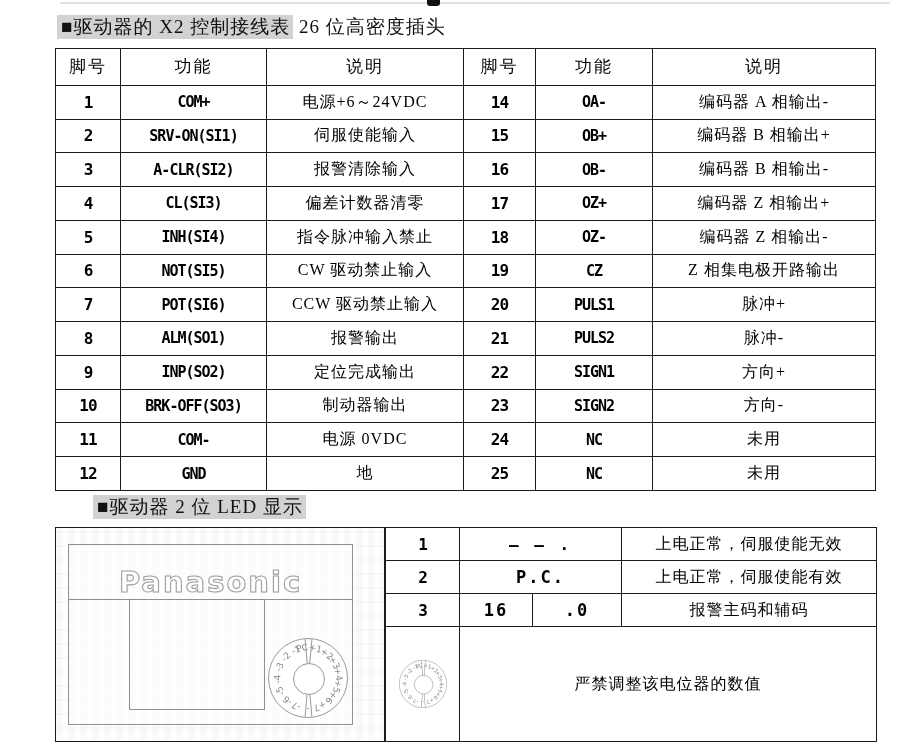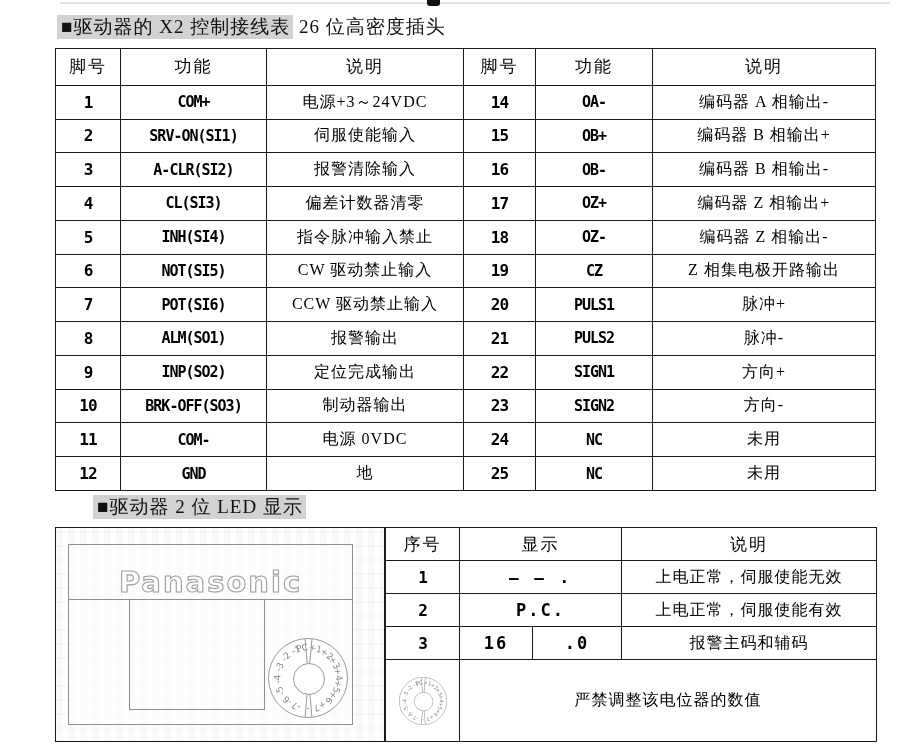--- a/index.html
+++ b/index.html
@@ -87,21 +87,21 @@
     <td class="hdr">脚号</td>
     <td class="hdr">功能</td>
     <td class="hdr">说明</td>
     <td class="hdr">脚号</td>
     <td class="hdr">功能</td>
     <td class="hdr">说明</td>
   </tr>
   <tr>
     <td class="num">1</td>
     <td class="fn">COM+</td>
-    <td class="ds">电源+3～24VDC</td>
+    <td class="ds">电源+6～24VDC</td>
     <td class="num">14</td>
     <td class="fn">OA-</td>
     <td class="ds">编码器 A 相输出-</td>
   </tr>
   <tr>
     <td class="num">2</td>
     <td class="fn">SRV-ON(SI1)</td>
     <td class="ds">伺服使能输入</td>
     <td class="num">15</td>
     <td class="fn">OB+</td>
@@ -227,25 +227,20 @@
 </div>
 
 <table id="led-table">
   <colgroup>
     <col style="width:74px">
       <col style="width:73px">
       <col style="width:89px">
       <col style="width:255px">
   </colgroup>
   <tbody>
-      <tr style="height:33px">
-    <td class="hdr">序号</td>
-    <td class="hdr" colspan="2">显示</td>
-    <td class="hdr">说明</td>
-  </tr>
   <tr style="height:33px">
     <td class="num">1</td>
     <td class="seg-dash" colspan="2">— — .</td>
     <td class="led-desc">上电正常，伺服使能无效</td>
   </tr>
   <tr style="height:33px">
     <td class="num">2</td>
     <td class="seg" colspan="2">P.C.</td>
     <td class="led-desc">上电正常，伺服使能有效</td>
   </tr>

